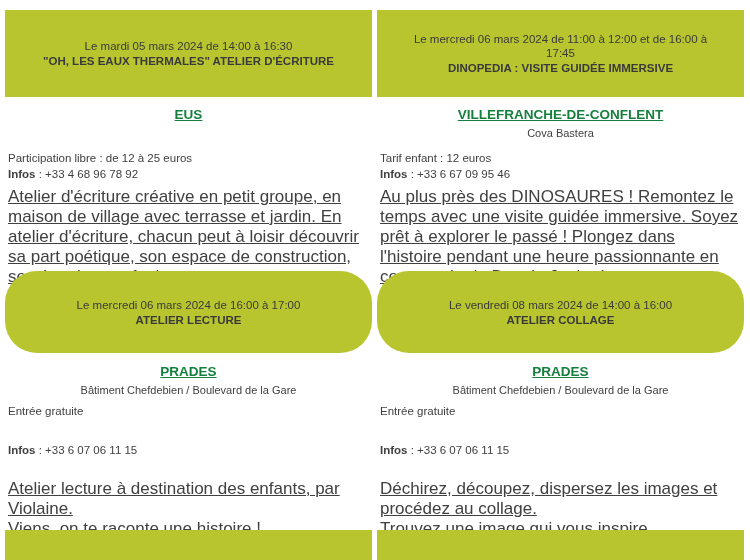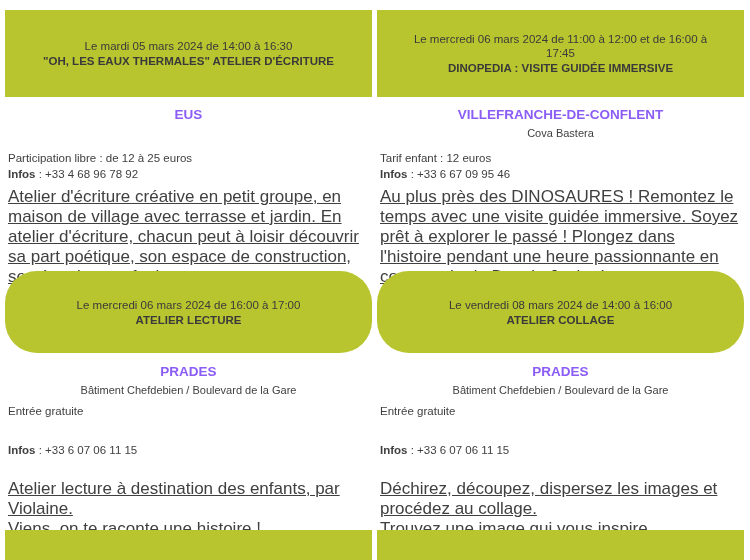--- a/index.html
+++ b/index.html
@@ -32,21 +32,22 @@
     box-sizing:border-box;
   }
   .row1 .card-header { height:87px; }
   .row2 .card-header { height:82px;border-radius:32px; }
   .card-header .evt-title { font-weight:bold; margin-top:1px; }
   .loc-block { text-align:center; box-sizing:border-box; }
   .row1 .loc-block { height:53px; padding-top:8px; }
   .row2 .loc-block { height:50px; padding-top:9px; }
   .location {
     font-size:13.5px; font-weight:bold;
-    color:#8b5cf6;
+    text-decoration:underline;
+    color:#15803d;
     line-height:15px;
   }
   .venue { font-size:11px; line-height:14px; margin-top:3px; color:#404040; }
   .price { font-size:11.5px; line-height:16px; padding-left:3px; }
   .infos { font-size:11.5px; line-height:16px; padding-left:3px; }
   .row1 .infos { }
   .row2 .infos { margin-top:23px; }
   .infos .lbl { font-weight:bold; }
   .desc { padding-left:3px; padding-right:4px; }
   .row1 .desc { margin-top:5px; }

